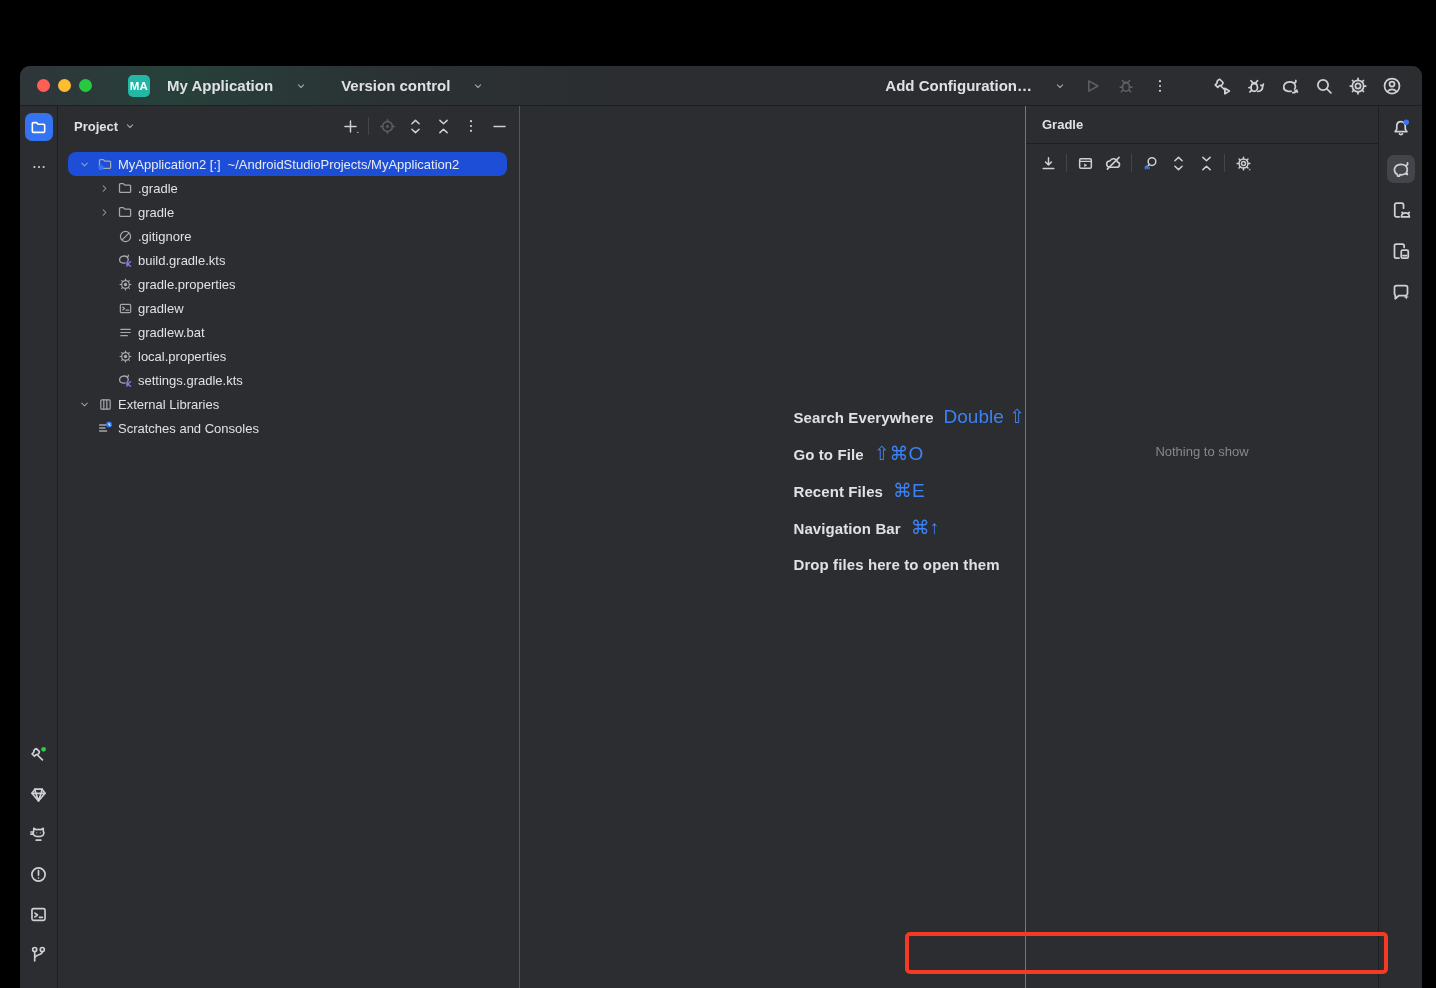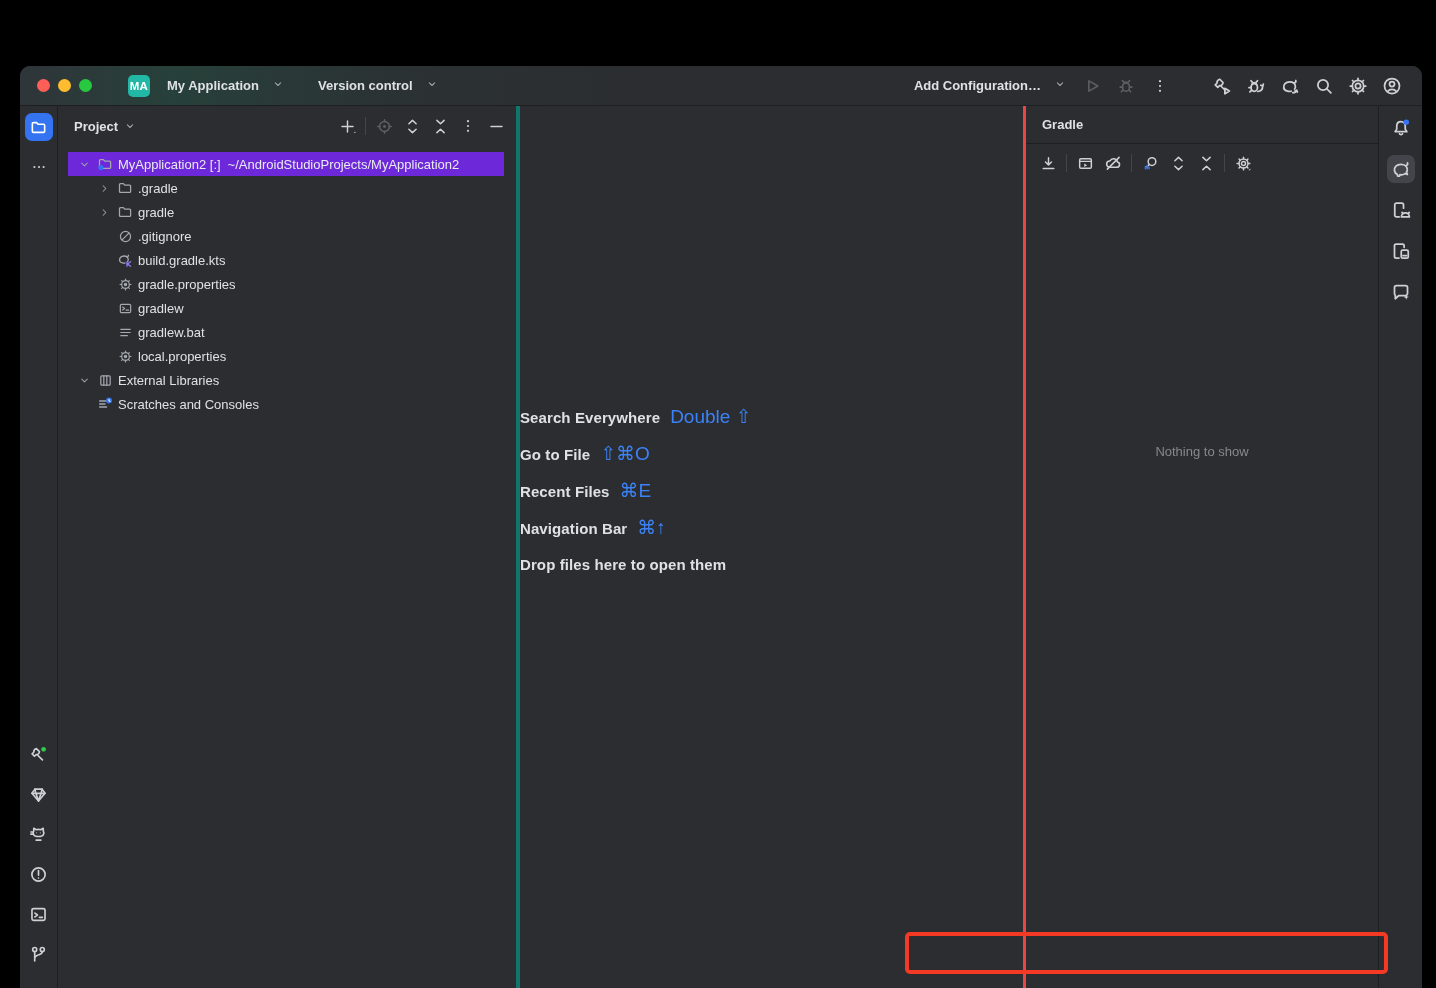--- a/index.html
+++ b/index.html
@@ -14,22 +14,22 @@
   
   .titlebar { height:40px; flex:0 0 40px; display:flex; align-items:center;
               background:linear-gradient(90deg,#2f3539 0%,#27403a 11%,#2b3234 26%,#2b2d30 45%);
               border-bottom:1px solid #1e1f22; padding:0 14px 0 17px; }
   .traffic { display:flex; gap:8px; align-items:center; margin-right:36px; }
   .tl { width:13px; height:13px; border-radius:50%; display:inline-block; }
   .tl.red{ background:#ff5f57; } .tl.yellow{ background:#febc2e; } .tl.green{ background:#28c840; }
   .ma-badge { width:22px; height:22px; border-radius:5px; background:#21b8a5; color:#fff;
               font-weight:bold; font-size:11.5px; display:flex; align-items:center; justify-content:center;
               margin-right:9px; letter-spacing:.2px; }
-  .tb-item { display:flex; align-items:flex-start; gap:13px; background:none; border:none; color:#dfe1e5;
-             font-size:13px; font-weight:bold; padding:6px 8px; border-radius:6px; cursor:default;
+  .tb-item { display:flex; align-items:center; gap:22px; background:none; border:none; color:#dfe1e5;
+             font-size:15px; font-weight:bold; padding:6px 8px; border-radius:6px; cursor:default;
              font-family:inherit; }
   .tb-item.thin { font-weight:bold; }
   .tb-spacer { flex:1; }
   .tb-right { display:flex; align-items:center; gap:2px; }
   .icon-btn { width:32px; height:32px; display:flex; align-items:center; justify-content:center;
               border-radius:6px; background:none; border:none; cursor:default; }
   .ic { stroke:#ced0d6; fill:none; stroke-width:1.4; stroke-linecap:round; stroke-linejoin:round; }
   .ic.dim { stroke:#5c6065; }
   .ic .fill { fill:#ced0d6; stroke:none; }
   .ic.dim .fill { fill:#5c6065; }
@@ -40,42 +40,42 @@
   .main { flex:1; display:flex; min-height:0; }
 
   .leftbar { width:38px; flex:0 0 38px; border-right:1px solid #1e1f22;
              display:flex; flex-direction:column; align-items:center; padding:7px 0 8px; }
   .bar-btn { width:28px; height:28px; border-radius:7px; display:flex; align-items:center;
              justify-content:center; border:none; background:none; cursor:default; margin-bottom:12px; }
   .bar-btn.active-blue { background:#3574f0; }
   .leftbar .spacer { flex:1; }
   .leftbar .bar-btn { margin-bottom:12px; }
 
-  .project-panel { width:462px; flex:0 0 462px; border-right:4px solid #0f766e;
+  .project-panel { width:462px; flex:0 0 462px; border-right:1px solid #0f766e;
                    display:flex; flex-direction:column; }
   .panel-header { height:40px; flex:0 0 40px; display:flex; align-items:center; padding:0 6px 0 16px; }
   .panel-title { font-weight:bold; font-size:13px; display:flex; align-items:center; gap:6px; }
   .panel-header .ph-spacer { flex:1; }
   .ph-icons { display:flex; align-items:center; }
   .ph-icons .icon-btn { width:28px; height:28px; }
   .vsep { width:1px; height:18px; background:#43454a; margin:0 4px; }
 
   .tree { padding-top:6px; overflow:hidden; }
   .trow { height:24px; display:flex; align-items:center; gap:0; color:#dfe1e5; cursor:default; }
   .trow .ticon { width:22px; display:flex; justify-content:center; flex:0 0 22px; }
   .trow .tchev { width:20px; display:flex; justify-content:center; flex:0 0 20px; }
   .trow .tlabel { white-space:nowrap; margin-left:2px; }
-  .trow.selected { background:#6d28d9; border-radius:0; margin:0 12px 0 10px; }
+  .trow.selected { background:#1d4ed8; border-radius:8px; margin:0 12px 0 10px; }
   .trow.selected .tlabel { color:#e8eaee; }
   .tpath { color:#dfe1e5; }
   .tic { stroke:#a3a7ae; fill:none; stroke-width:1.3; stroke-linecap:round; stroke-linejoin:round; }
   .tic .accentK { stroke:#9b7cff; }
   .tic .bluefill { fill:#3574f0; stroke:none; }
 
-  .editor { flex:1; display:flex; flex-direction:column; align-items:flex-start; border-right:3px solid #ef4444; }
+  .editor { flex:1; display:flex; flex-direction:column; align-items:flex-end; border-right:1px solid #ef4444; }
   .shortcuts { margin-top:300px; }
   .sc-row { display:flex; align-items:baseline; gap:10px; margin-bottom:14px; line-height:22px; }
   .sc-label { color:#dfe1e5; font-size:15px; font-weight:bold; letter-spacing:.1px; }
   .sc-keys { color:#3b82f6; font-size:19px; }
 
   .gradle-panel { width:352px; flex:0 0 352px; display:flex; flex-direction:column; }
   .gp-header { height:38px; flex:0 0 38px; display:flex; align-items:center; padding:0 12px 0 16px;
                border-bottom:1px solid #1e1f22; }
   .gp-title { font-weight:bold; }
   .gp-toolbar { height:38px; flex:0 0 38px; display:flex; align-items:center; padding:0 8px; }
@@ -416,20 +416,30 @@
             <span class="ticon">
               <svg class="tic" width="15" height="15" viewBox="0 0 16 16">
                   <circle cx="8" cy="8" r="4.1"></circle>
                   <path d="M8 2.2v1.6M8 12.2v1.6M2.2 8h1.6M12.2 8h1.6M3.9 3.9L5 5M11 11l1.1 1.1M12.1 3.9L11 5M5 11l-1.1 1.1"></path>
                   <circle class="fill" cx="8" cy="8" r="1.2" fill="#a3a7ae"></circle>
                 </svg>
             </span>
             <span class="tlabel">local.properties</span>
           </div>
 
+          <div class="trow" style="padding-left:56px">
+            <span class="ticon">
+              <svg class="tic" width="16" height="16" viewBox="0 0 16 16">
+                <path d="M2.6 8.6C2.2 6 4.2 4 7 4c2.3 0 4 1.4 4.2 3.3.1.8-.1 1.5-.5 2"></path>
+                <path d="M10.4 4.9c.8-.2 1.2-.9.9-1.7M2.6 8.6c.3 1.2 1.4 2 2.7 2.3M8 11c-.8.2-1.7.2-2.7-.1"></path>
+                <path class="accentK" d="M10 9.8v4.4M13.6 9.8l-3.2 2.2 3.2 2.2"></path>
+              </svg>
+            </span>
+            <span class="tlabel">settings.gradle.kts</span>
+          </div>
 
           <div class="trow" style="padding-left:16px">
             <span class="tchev">
                 <svg class="chev" width="11" height="11" viewBox="0 0 16 16">
                   <path d="M4 6l4 4 4-4"></path>
                 </svg>
               </span>
             <span class="ticon">
               <svg class="tic" width="15" height="15" viewBox="0 0 16 16">
                   <rect x="3" y="3" width="10" height="10" rx="1"></rect>

